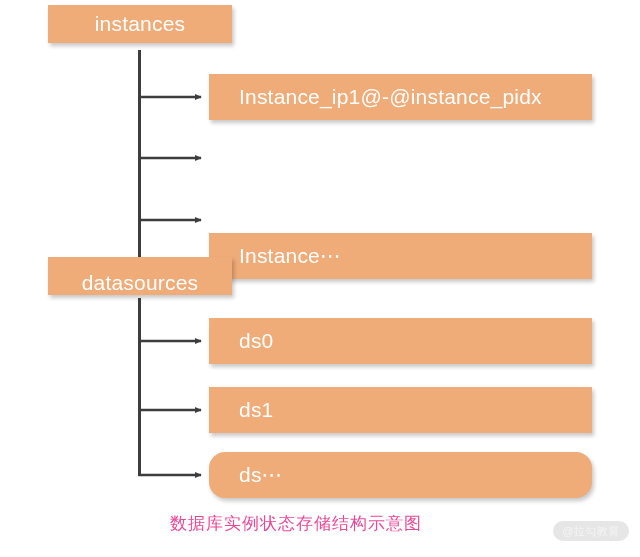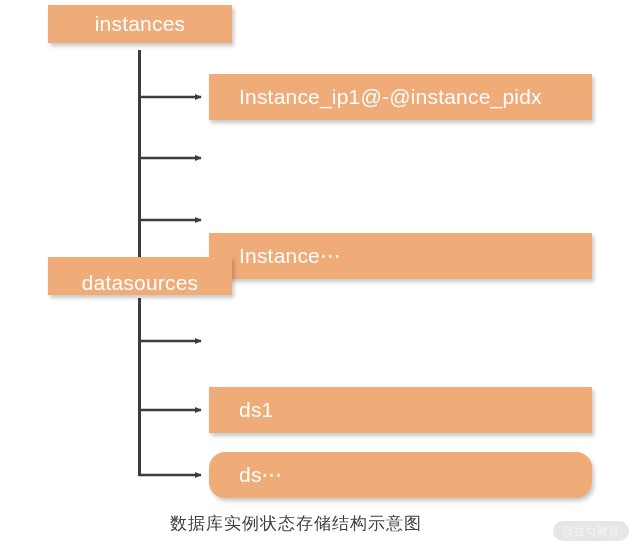--- a/index.html
+++ b/index.html
@@ -74,21 +74,21 @@
   #node-ds-1       { top: 318px; }
   #node-ds-2       { top: 387px; }
   #node-ds-3       { top: 452px; border-radius: 16px; }
 
   
   #caption {
     position: absolute;
     left: 170px;
     top: 512px;
     font-size: 17px;
-    color: #404040;
+    color: #ec4899;
     letter-spacing: 1px;
     white-space: nowrap;
   }
 
   #watermark {
     position: absolute;
     left: 553px;
     top: 521px;
     width: 76px;
     height: 20px;
@@ -145,20 +145,23 @@
 
 
   <div class="node child" id="node-instance-3">
     <span class="node-label">Instance⋯</span>
   </div>
 
   <div class="node root" id="node-datasources">
     <span class="node-label">datasources</span>
   </div>
 
+  <div class="node child" id="node-ds-1">
+    <span class="node-label">ds0</span>
+  </div>
 
   <div class="node child" id="node-ds-2">
     <span class="node-label">ds1</span>
   </div>
 
   <div class="node child" id="node-ds-3">
     <span class="node-label">ds⋯</span>
   </div>
 
   <div id="caption">数据库实例状态存储结构示意图</div>

